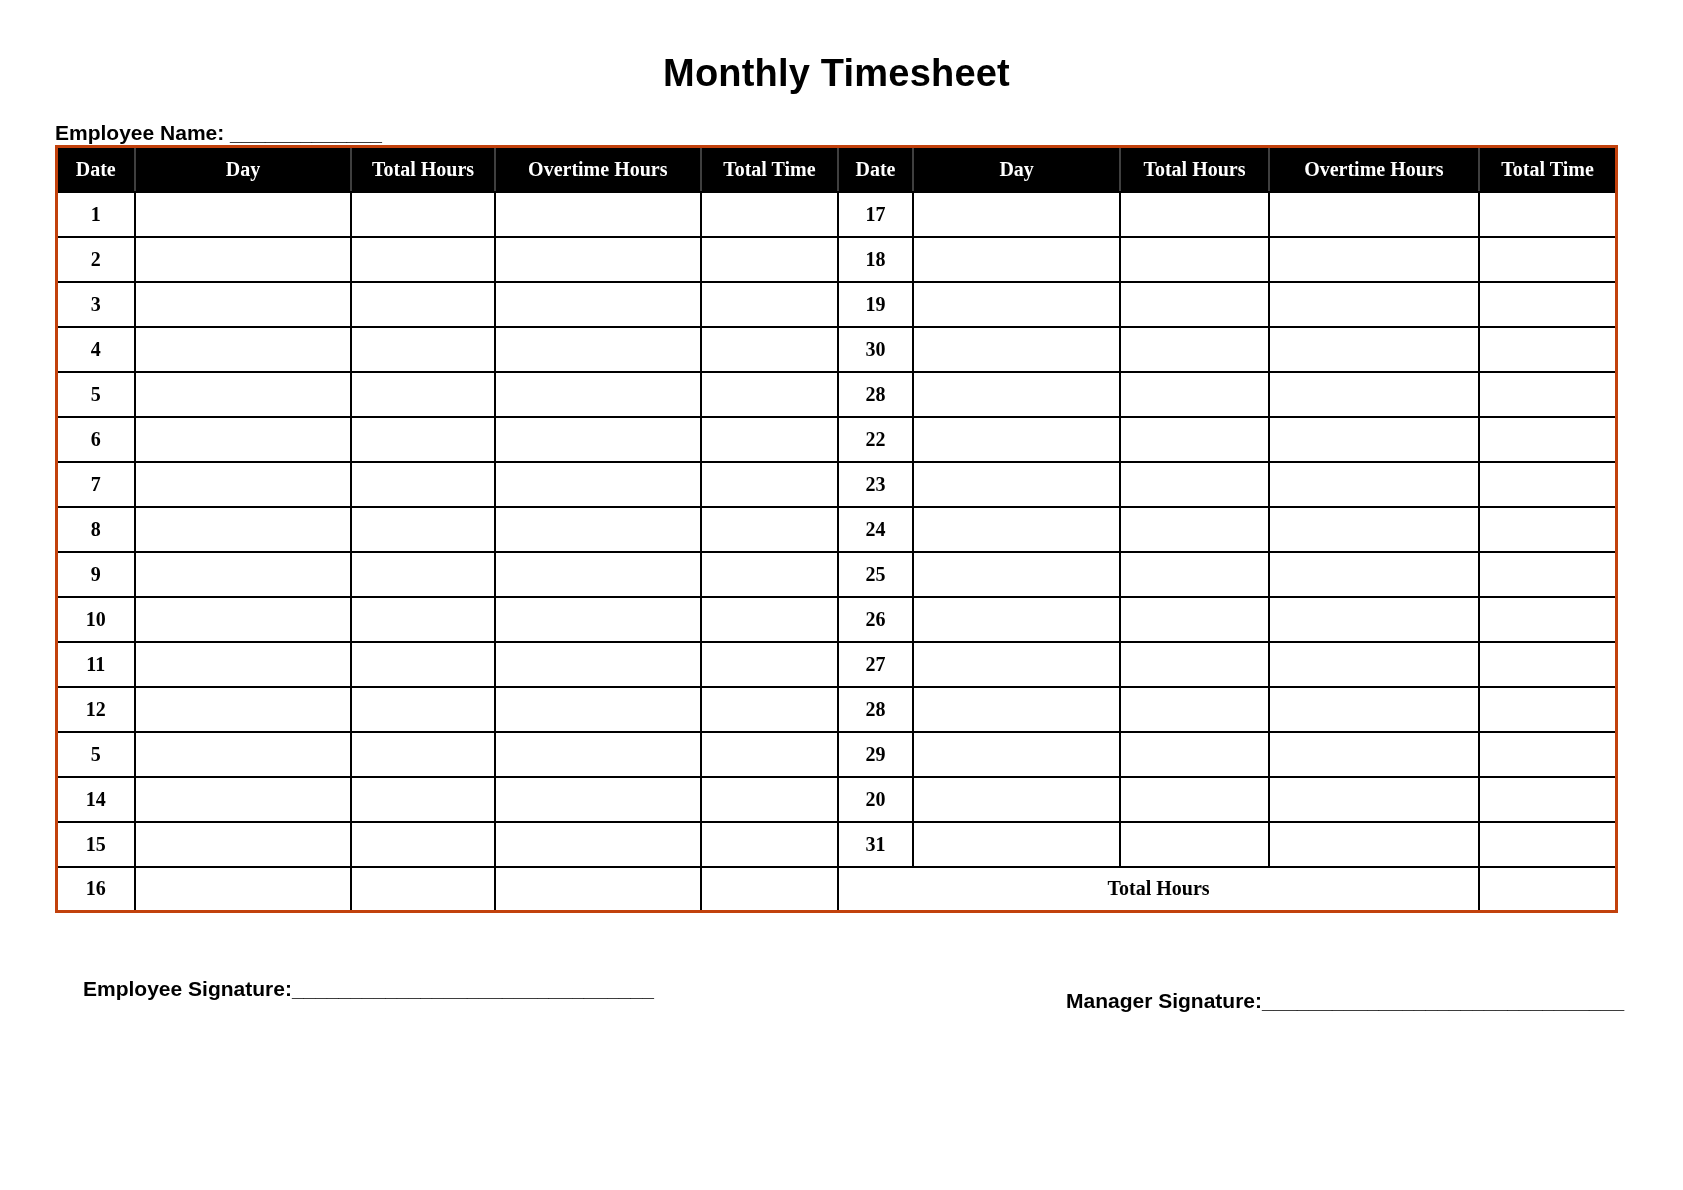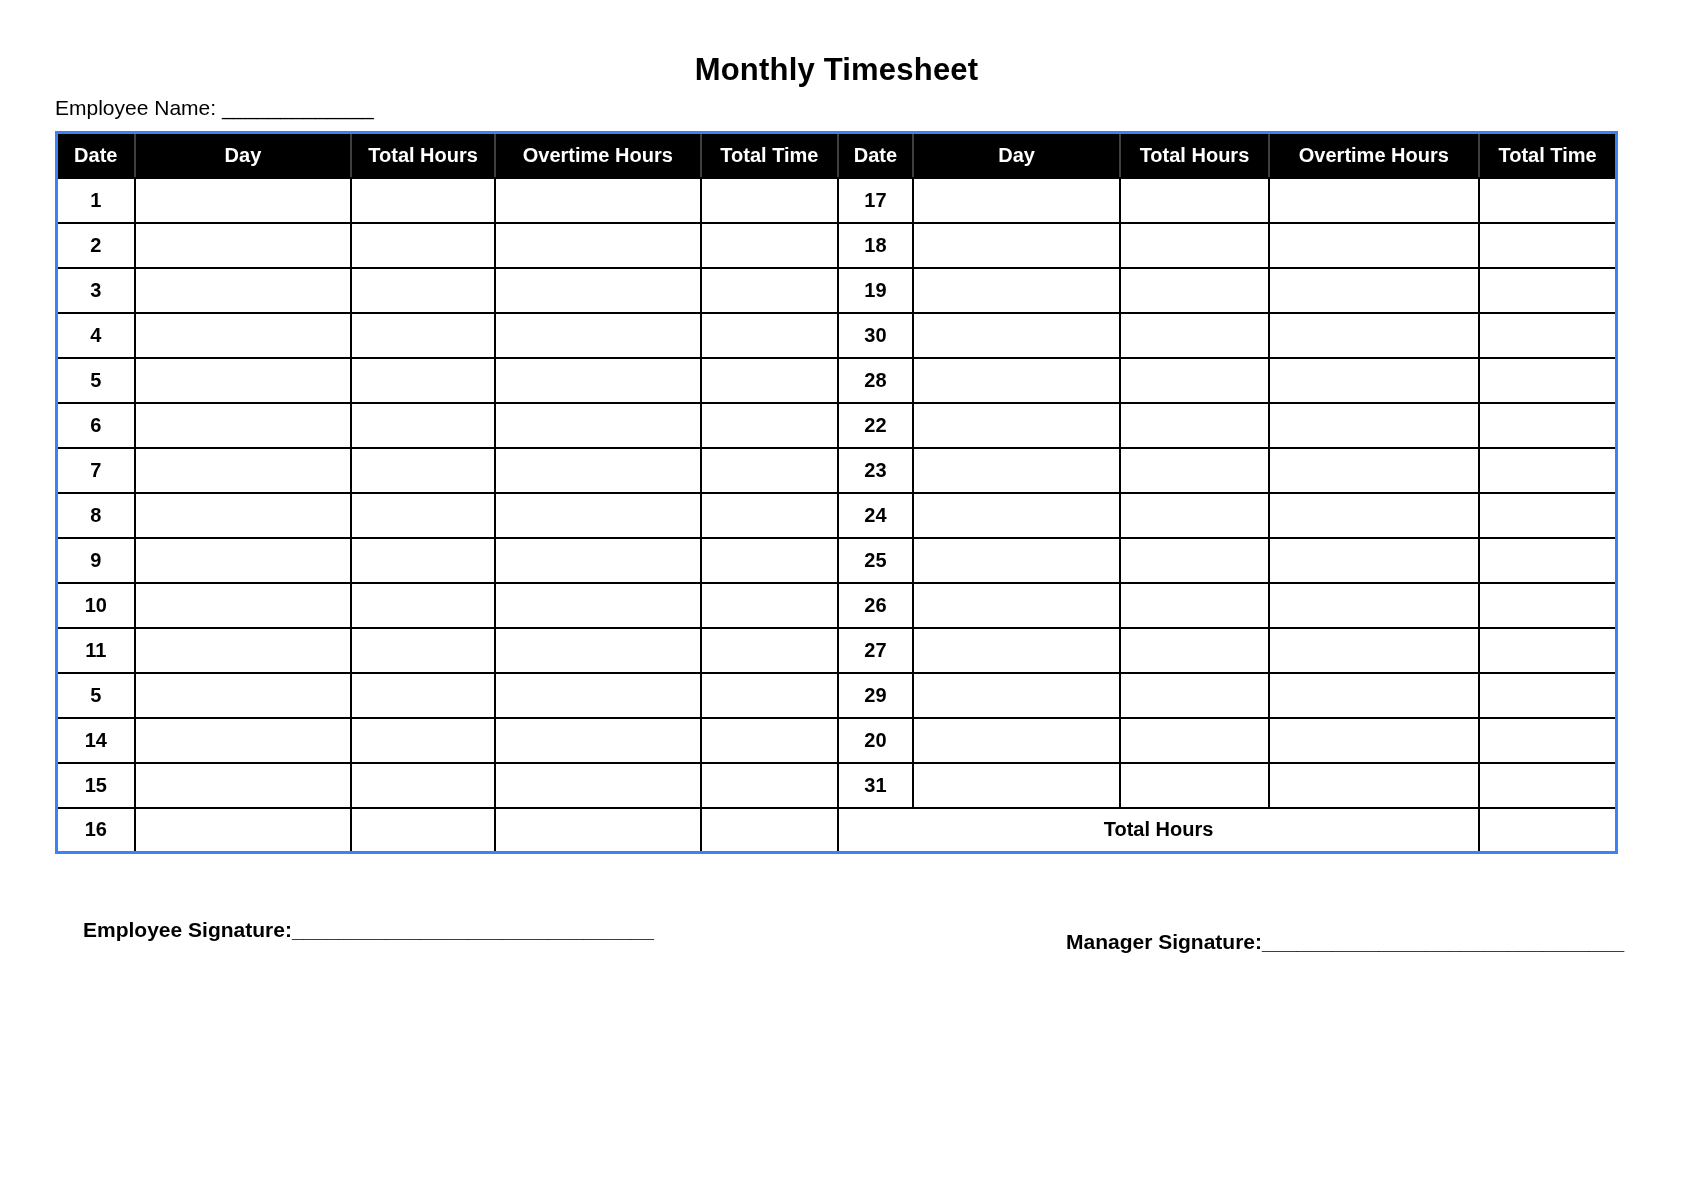--- a/index.html
+++ b/index.html
@@ -9,42 +9,42 @@
     background: #ffffff;
     font-family: "Liberation Sans", sans-serif;
     color: #000000;
   }
   .page { position: relative; width: 1683px; height: 1190px; overflow: hidden; }
   .content { position: absolute; left: 55px; top: 0; width: 1563px; }
 
   .title {
     margin: 52px 0 0 0;
     text-align: center;
-    font-size: 31px;
+    font-size: 38px;
     font-weight: bold;
     letter-spacing: 0.2px;
   }
 
   .fields {
     display: flex;
     justify-content: space-between;
     align-items: center;
-    margin-top: 8px;
+    margin-top: 26px;
     font-size: 21px;
-    font-weight: normal;
+    font-weight: bold;
     white-space: nowrap;
   }
   .fields .month-field { padding-right: 40px; }
 
   table.timesheet {
     width: 100%;
-    margin-top: 11px;
     border-collapse: collapse;
-    border: 3px solid #3b82f6;
+    border: 3px solid #c2410c;
     table-layout: fixed;
+    font-family: Liberation Serif, serif;
   }
   table.timesheet th {
     background: #000000;
     color: #ffffff;
     font-size: 20px;
     font-weight: bold;
     height: 45px;
     padding: 0;
     text-align: center;
     border-left: 2px solid #3f3f3f;
@@ -245,20 +245,32 @@
           <td></td>
           <td></td>
           <td></td>
           <td>27</td>
           <td></td>
           <td></td>
           <td></td>
           <td></td>
         </tr>
         <tr>
+          <td>12</td>
+          <td></td>
+          <td></td>
+          <td></td>
+          <td></td>
+          <td>28</td>
+          <td></td>
+          <td></td>
+          <td></td>
+          <td></td>
+        </tr>
+        <tr>
           <td>5</td>
           <td></td>
           <td></td>
           <td></td>
           <td></td>
           <td>29</td>
           <td></td>
           <td></td>
           <td></td>
           <td></td>

